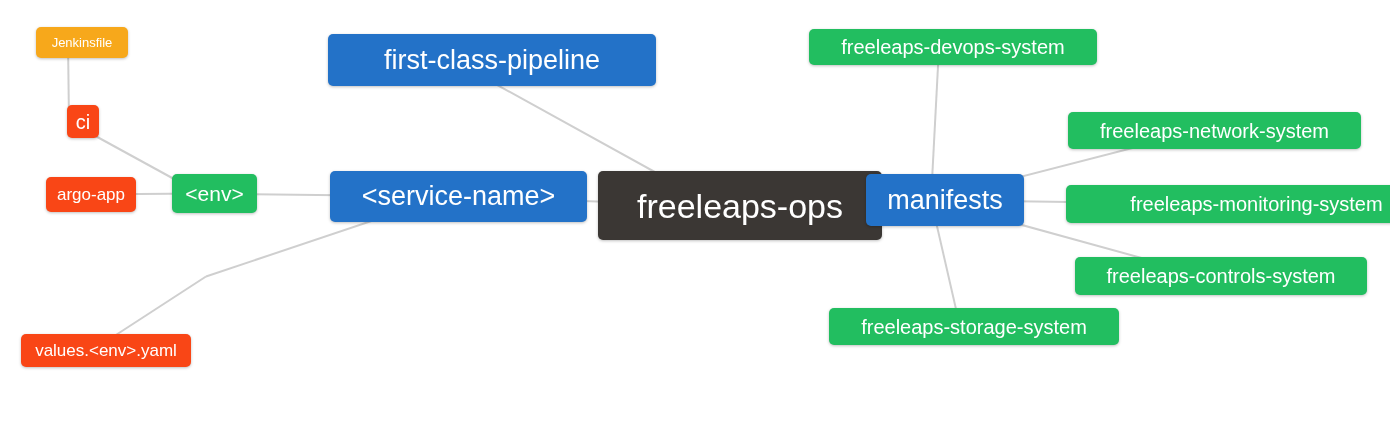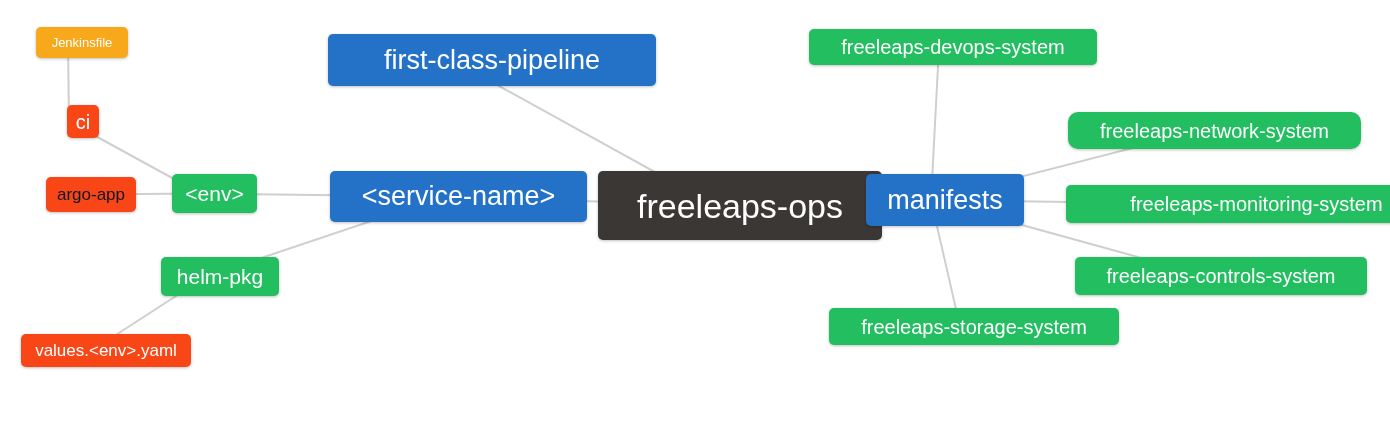--- a/index.html
+++ b/index.html
@@ -60,27 +60,26 @@
       <line x1="715.5" y1="205.5" x2="931" y2="200" stroke="#cfcfcf" stroke-width="2"></line>
       <line x1="931" y1="200" x2="939" y2="47" stroke="#cfcfcf" stroke-width="2"></line>
       <line x1="931" y1="200" x2="1200.5" y2="130.5" stroke="#cfcfcf" stroke-width="2"></line>
       <line x1="931" y1="200" x2="1213.5" y2="204" stroke="#cfcfcf" stroke-width="2"></line>
       <line x1="931" y1="200" x2="1207" y2="276" stroke="#cfcfcf" stroke-width="2"></line>
       <line x1="931" y1="200" x2="960" y2="326.5" stroke="#cfcfcf" stroke-width="2"></line>
     </svg>
   <div class="node-layer">
       <div class="node" style="left: 22px; top: 27px; width: 92px; height: 31px; font-size: 13px; background: rgb(247, 168, 27); color: rgb(255, 255, 255);">Jenkinsfile</div>
       <div class="node" style="left: 53px; top: 105px; width: 32px; height: 33px; font-size: 20px; background: rgb(249, 70, 22); color: rgb(255, 255, 255);">ci</div>
-      <div class="node" style="left: 32px; top: 177px; width: 90px; height: 35px; font-size: 17px; background: rgb(249, 70, 22); color: #0f172a;">argo-app</div>
+      <div class="node" style="left: 32px; top: 177px; width: 90px; height: 35px; font-size: 17px; background: rgb(249, 70, 22); color: #ffffff;">argo-app</div>
       <div class="node" style="left: 158px; top: 174px; width: 85px; height: 39px; font-size: 21px; background: rgb(34, 190, 96); color: rgb(255, 255, 255);">&lt;env&gt;</div>
-      <div class="node" style="left: 147px; top: 257px; width: 118px; height: 39px; font-size: 21px; background: rgb(34, 190, 96); color: rgb(255, 255, 255);">helm-pkg</div>
       <div class="node" style="left: 7px; top: 334px; width: 170px; height: 33px; font-size: 17px; background: rgb(249, 70, 22); color: rgb(255, 255, 255);">values.&lt;env&gt;.yaml</div>
       <div class="node" style="left: 314px; top: 34px; width: 328px; height: 52px; font-size: 27px; background: rgb(35, 114, 200); color: rgb(255, 255, 255);">first-class-pipeline</div>
       <div class="node" style="left: 316px; top: 171px; width: 257px; height: 51px; font-size: 27px; background: rgb(35, 114, 200); color: rgb(255, 255, 255);">&lt;service-name&gt;</div>
       <div class="node" style="left: 584px; top: 171px; width: 284px; height: 69px; font-size: 34px; background: rgb(59, 55, 52); color: rgb(255, 255, 255);">freeleaps-ops</div>
       <div class="node" style="left: 852px; top: 174px; width: 158px; height: 52px; font-size: 27px; background: rgb(35, 114, 200); color: rgb(255, 255, 255);">manifests</div>
       <div class="node" style="left: 795px; top: 29px; width: 288px; height: 36px; font-size: 20px; background: rgb(34, 190, 96); color: rgb(255, 255, 255);">freeleaps-devops-system</div>
-      <div class="node" style="left: 1054px; top: 112px; width: 293px; height: 37px; font-size: 20px; background: rgb(34, 190, 96); color: rgb(255, 255, 255); border-radius: 10px;">freeleaps-network-system</div>
+      <div class="node" style="left: 1054px; top: 112px; width: 293px; height: 37px; font-size: 20px; background: rgb(34, 190, 96); color: rgb(255, 255, 255);">freeleaps-network-system</div>
       <div class="node" style="left: 1052px; top: 185px; width: 381px; height: 38px; font-size: 20px; background: rgb(34, 190, 96); color: rgb(255, 255, 255);">freeleaps-monitoring-system</div>
       <div class="node" style="left: 1061px; top: 257px; width: 292px; height: 38px; font-size: 20px; background: rgb(34, 190, 96); color: rgb(255, 255, 255);">freeleaps-controls-system</div>
       <div class="node" style="left: 815px; top: 308px; width: 290px; height: 37px; font-size: 20px; background: rgb(34, 190, 96); color: rgb(255, 255, 255);">freeleaps-storage-system</div>
     </div>
 </div>
 
 </body></html>

